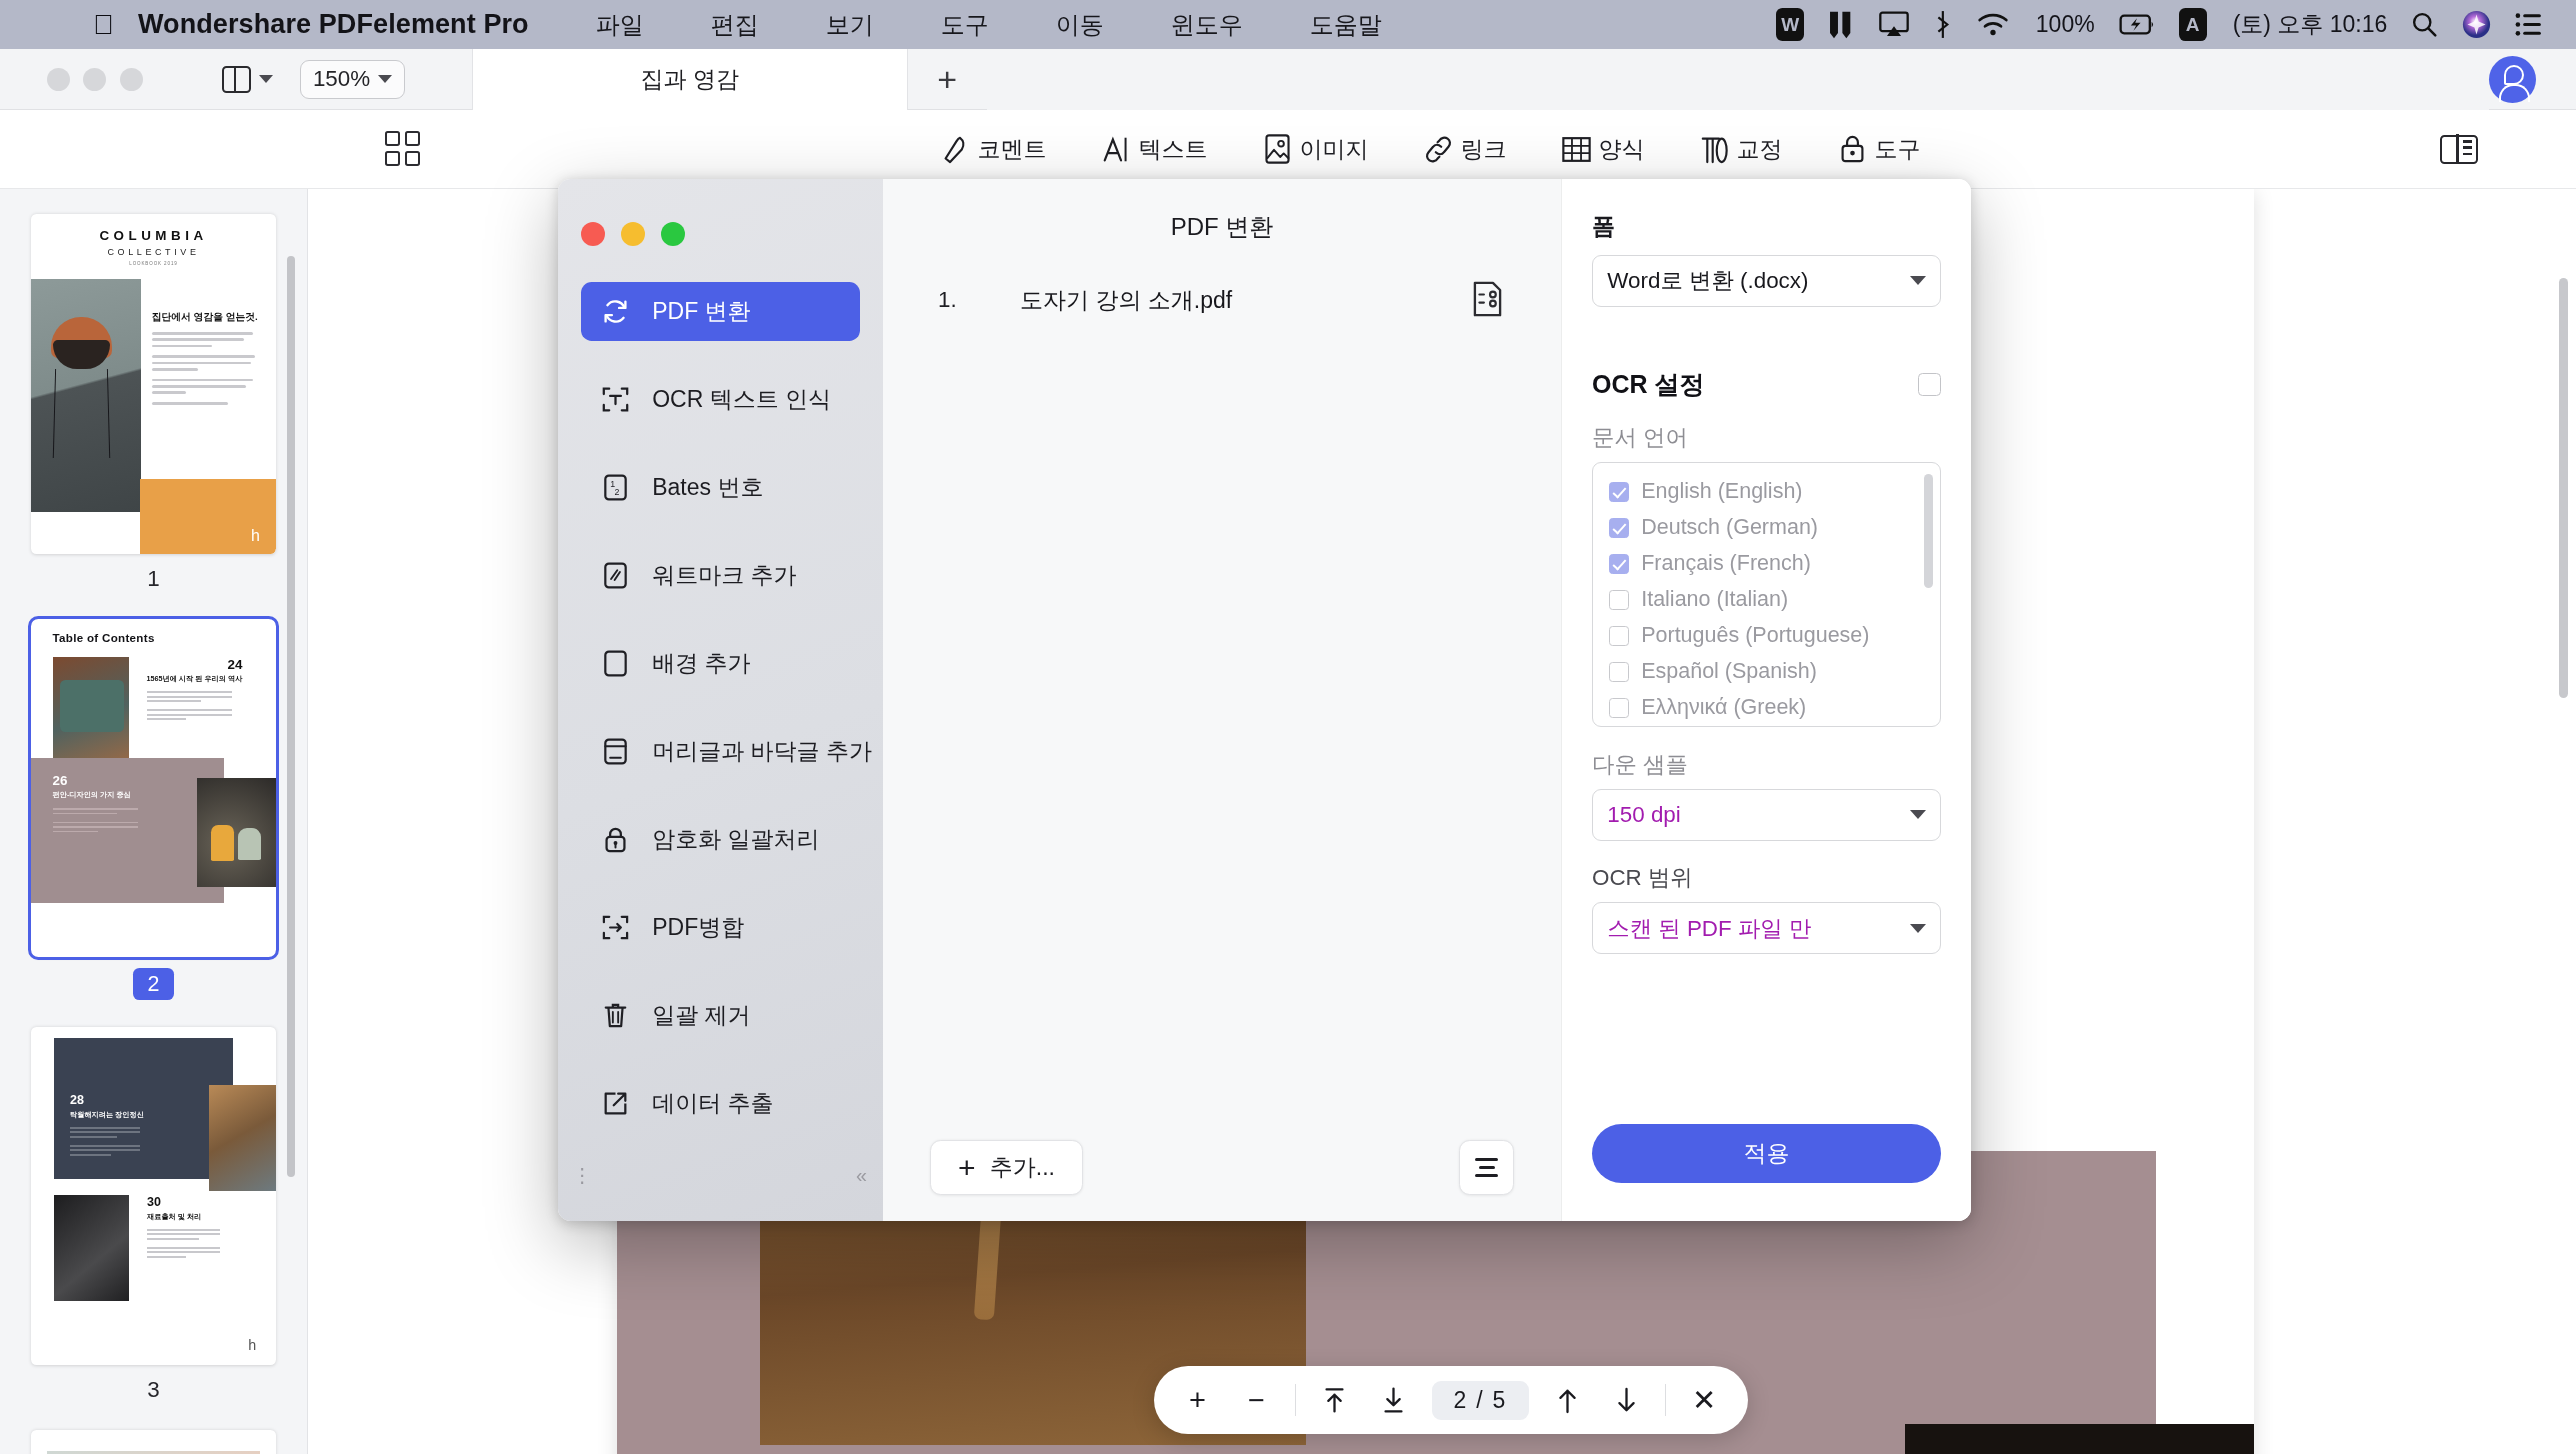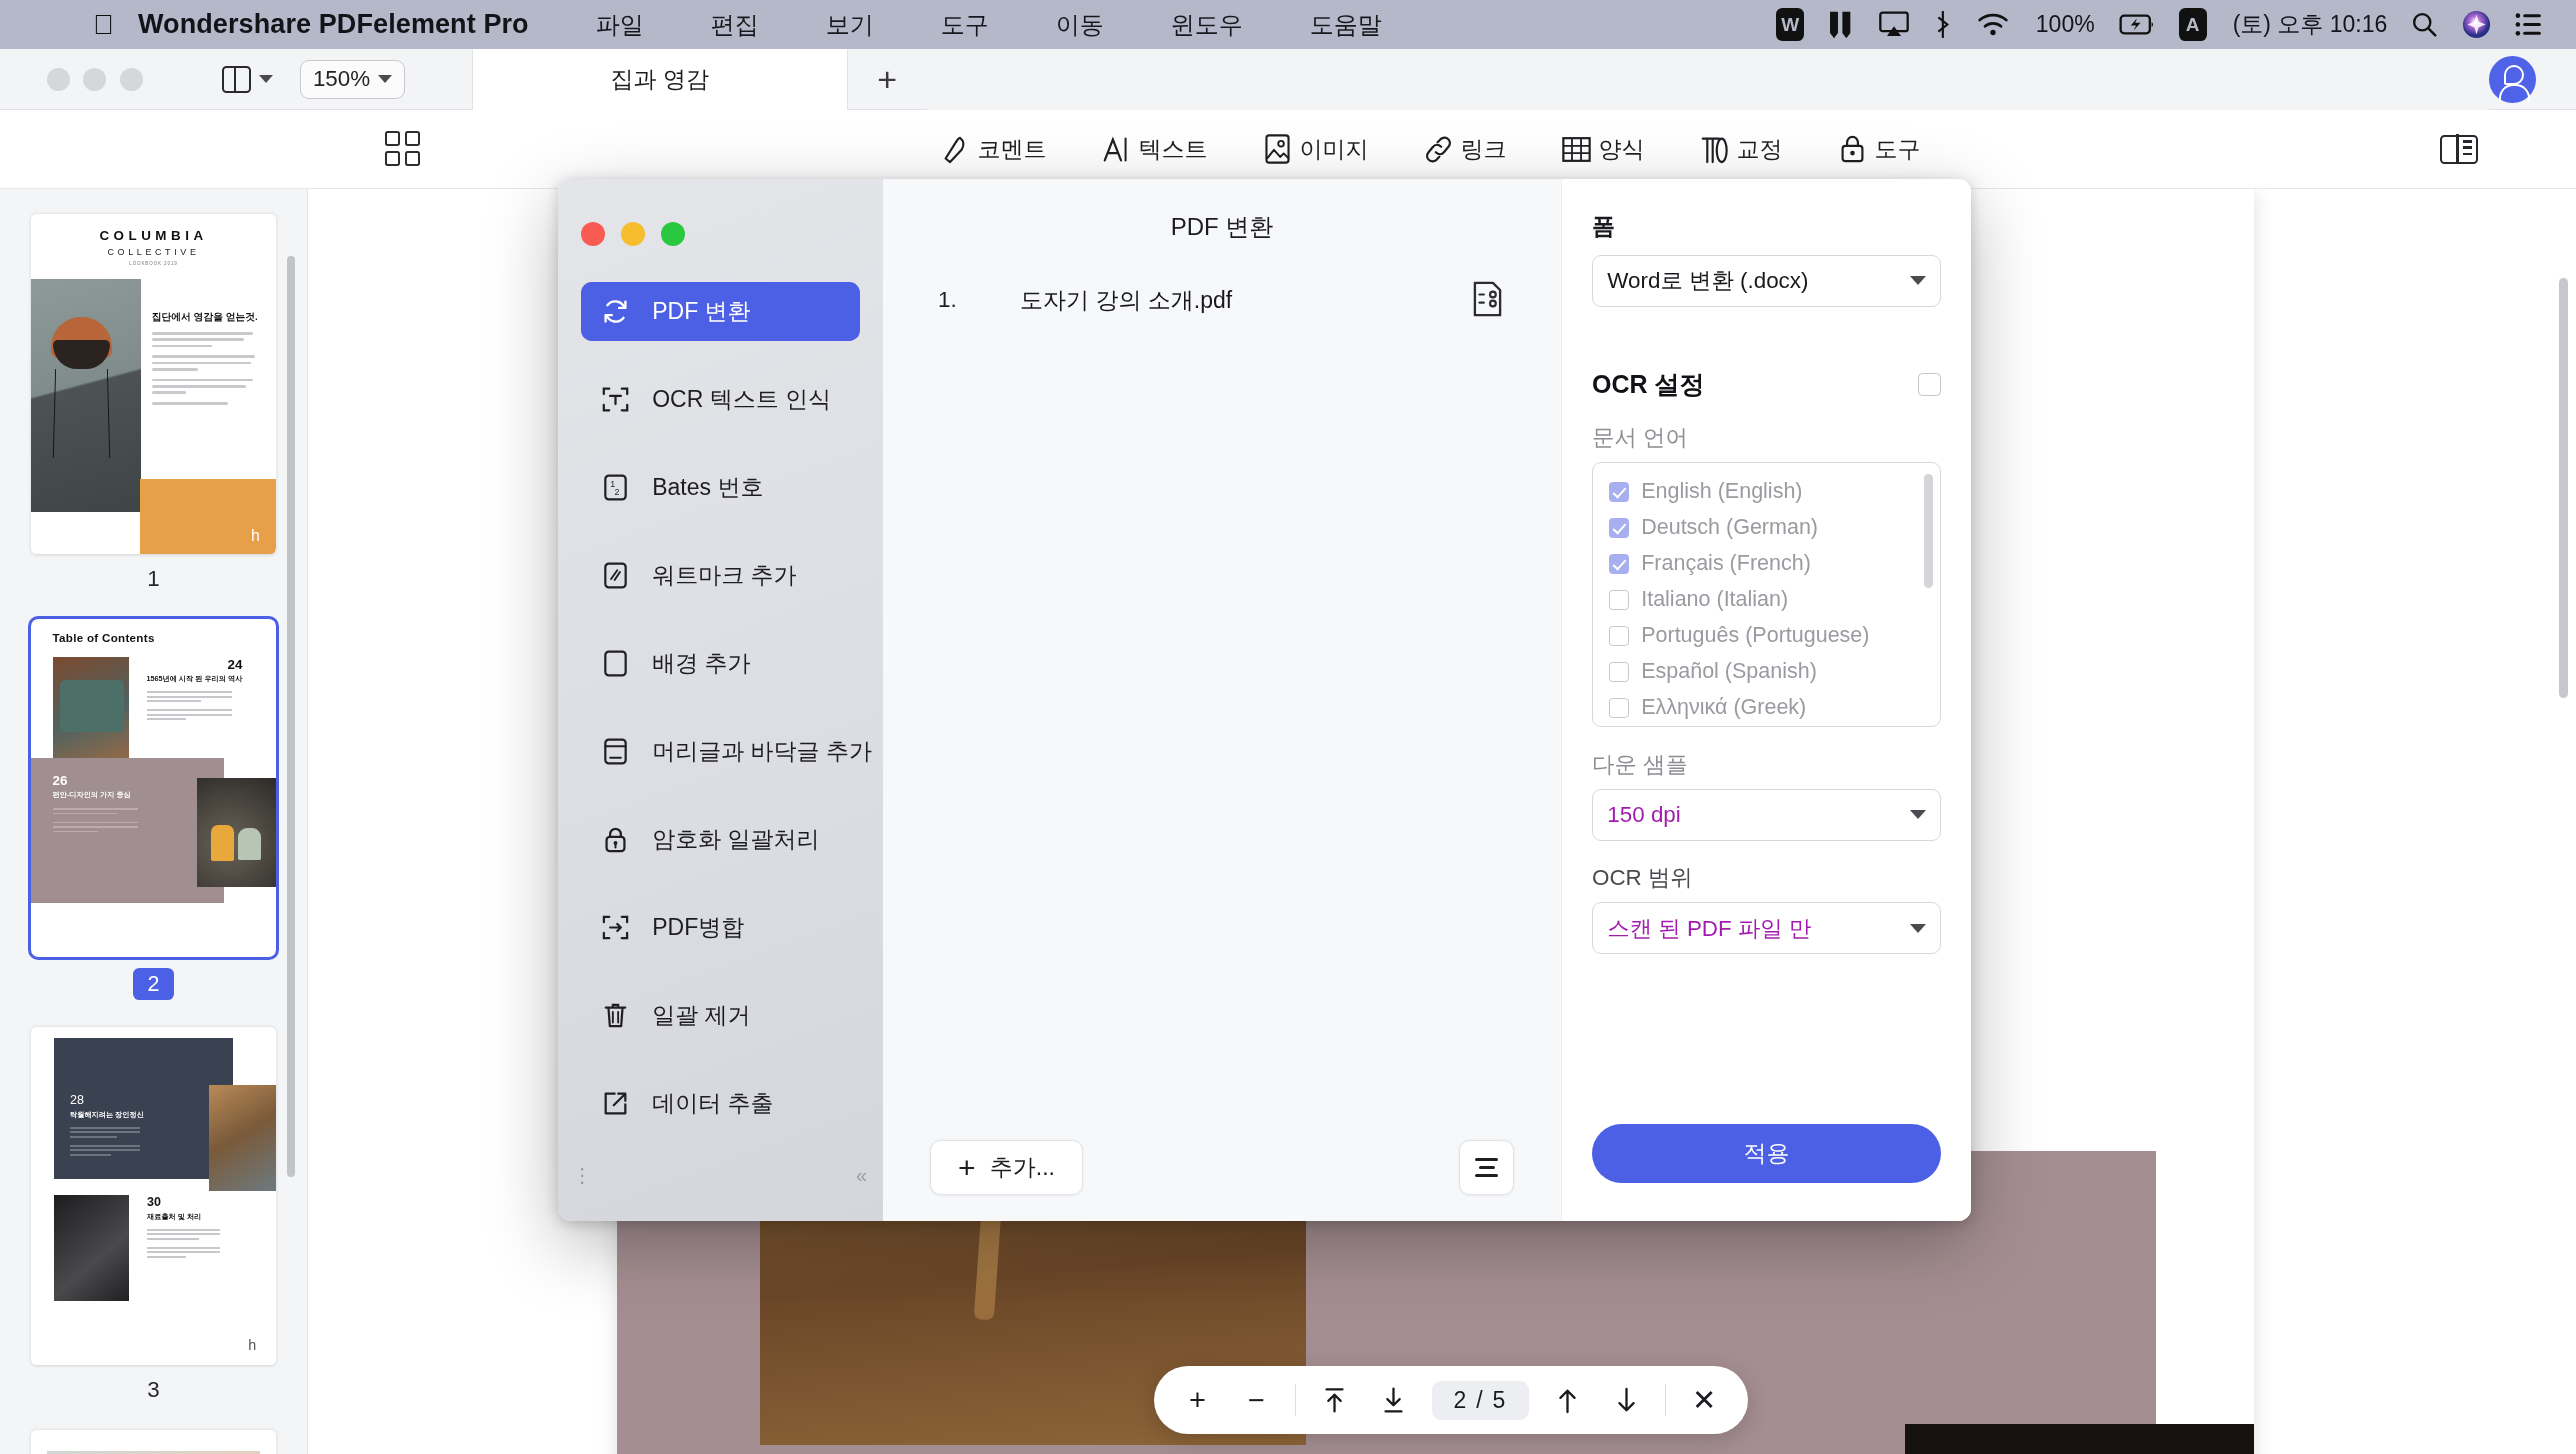--- a/index.html
+++ b/index.html
@@ -42,21 +42,21 @@
   .vm-icon::after { content:""; position:absolute; left:9.8px; top:0px; bottom:0; width:2.7px; background:#2a2a2e; }
   .chev { width: 0; height: 0; border-left: 7.2px solid transparent; border-right: 7.2px solid transparent; border-top: 8px solid #4a4a50; }
   #zoombox {
     margin-left: 27px; border: 1.3px solid #c9cace; border-radius: 9px;
     height: 39px; padding: 0 11.6px; display: flex; align-items: center; gap: 8px;
     background: #fbfbfc;
   }
   #zoombox .zv { font-size: 22.4px; color: #242428; }
   .tabsarea { display: flex; align-items: stretch; height: 61px; margin-left: 67px; }
   .doctab {
-    width: 376px; background: #fff; display: flex; align-items: center;
+    width: 436px; background: #fff; display: flex; align-items: center;
     justify-content: center; font-size: 23px; color: #1d1d21;
     border-right: 0.9px solid #e2e3e6; border-left: 0.9px solid #e2e3e6;
   }
   .newtab { width: 79px; display: flex; align-items: center; justify-content: center;
     font-size: 34px; color: #3b3b40; font-weight: 300; }
   .ts-fill { flex:1 1 auto; background:#f3f4f6; height:61px; }
   #avatar {
     width: 47px; height: 47px; border-radius: 50%; background: #4f63e8;
     margin-right: 40px; position: relative; flex: 0 0 auto;
   }
@@ -131,21 +131,21 @@
   .t2 .mauve .n { color:#fff; } .t2 .mauve .st { color:#fff; }
   .t2 .mauve .pl { background:#bcaaac; }
   .t2 .img2 { position:absolute; right:-52px; top:19.7px; width: 79px; height: 109px;
     background: radial-gradient(circle at 40% 60%,#6a6458,#2c2a28); }
   .t2 .img2 .ch { position:absolute; left:14.3px; top:47px; width:23px; height:36px; background:#e8a83c; border-radius:7.2px 7.2px 1.8px 1.8px; }
   .t2 .img2 .ch2 { position:absolute; left:41px; top:50px; width:23px; height:32px; background:#b8c4b4; border-radius:9px 9px 1.8px 1.8px; }
 
   
   .t3 { height: 338px; }
   .t3 .dark { margin: 10.7px 0 0 23px; width: 179px; height: 141px; background:#3a4252; position:relative; padding: 55px 0 0 16px; }
-  .t3 .n { font-size: 12.5px; font-weight:normal; color:#fff; }
+  .t3 .n { font-size: 12.5px; font-weight:bold; color:#fff; }
   .t3 .st { font-size: 7.2px; font-weight:bold; color:#fff; margin-top:2.7px; }
   .t3 .pl { height:1.8px; background:#6d7480; margin-top:2.7px; width:70px; }
   .t3 .img1 { position:absolute; right:-55px; top:47px; width: 79px; height: 106px;
     background: linear-gradient(150deg,#b98a57,#7a5a3a 45%,#6c7d86); }
   .t3 .row2 { display:flex; margin: 16px 0 0 23px; }
   .t3 .img2 { width: 75px; height: 106px; background: linear-gradient(140deg,#1d1d1f,#4a4a4c 60%,#202022); }
   .t3 .c2 { margin-left: 18px; }
   .t3 .n2 { font-size: 12.5px; font-weight:bold; color:#111; }
   .t3 .st2 { font-size: 7.2px; font-weight:bold; color:#111; margin-top:2.7px; }
   .t3 .pl2 { height:1.8px; background:#c8c8cc; margin-top:2.7px; width:73px; }

